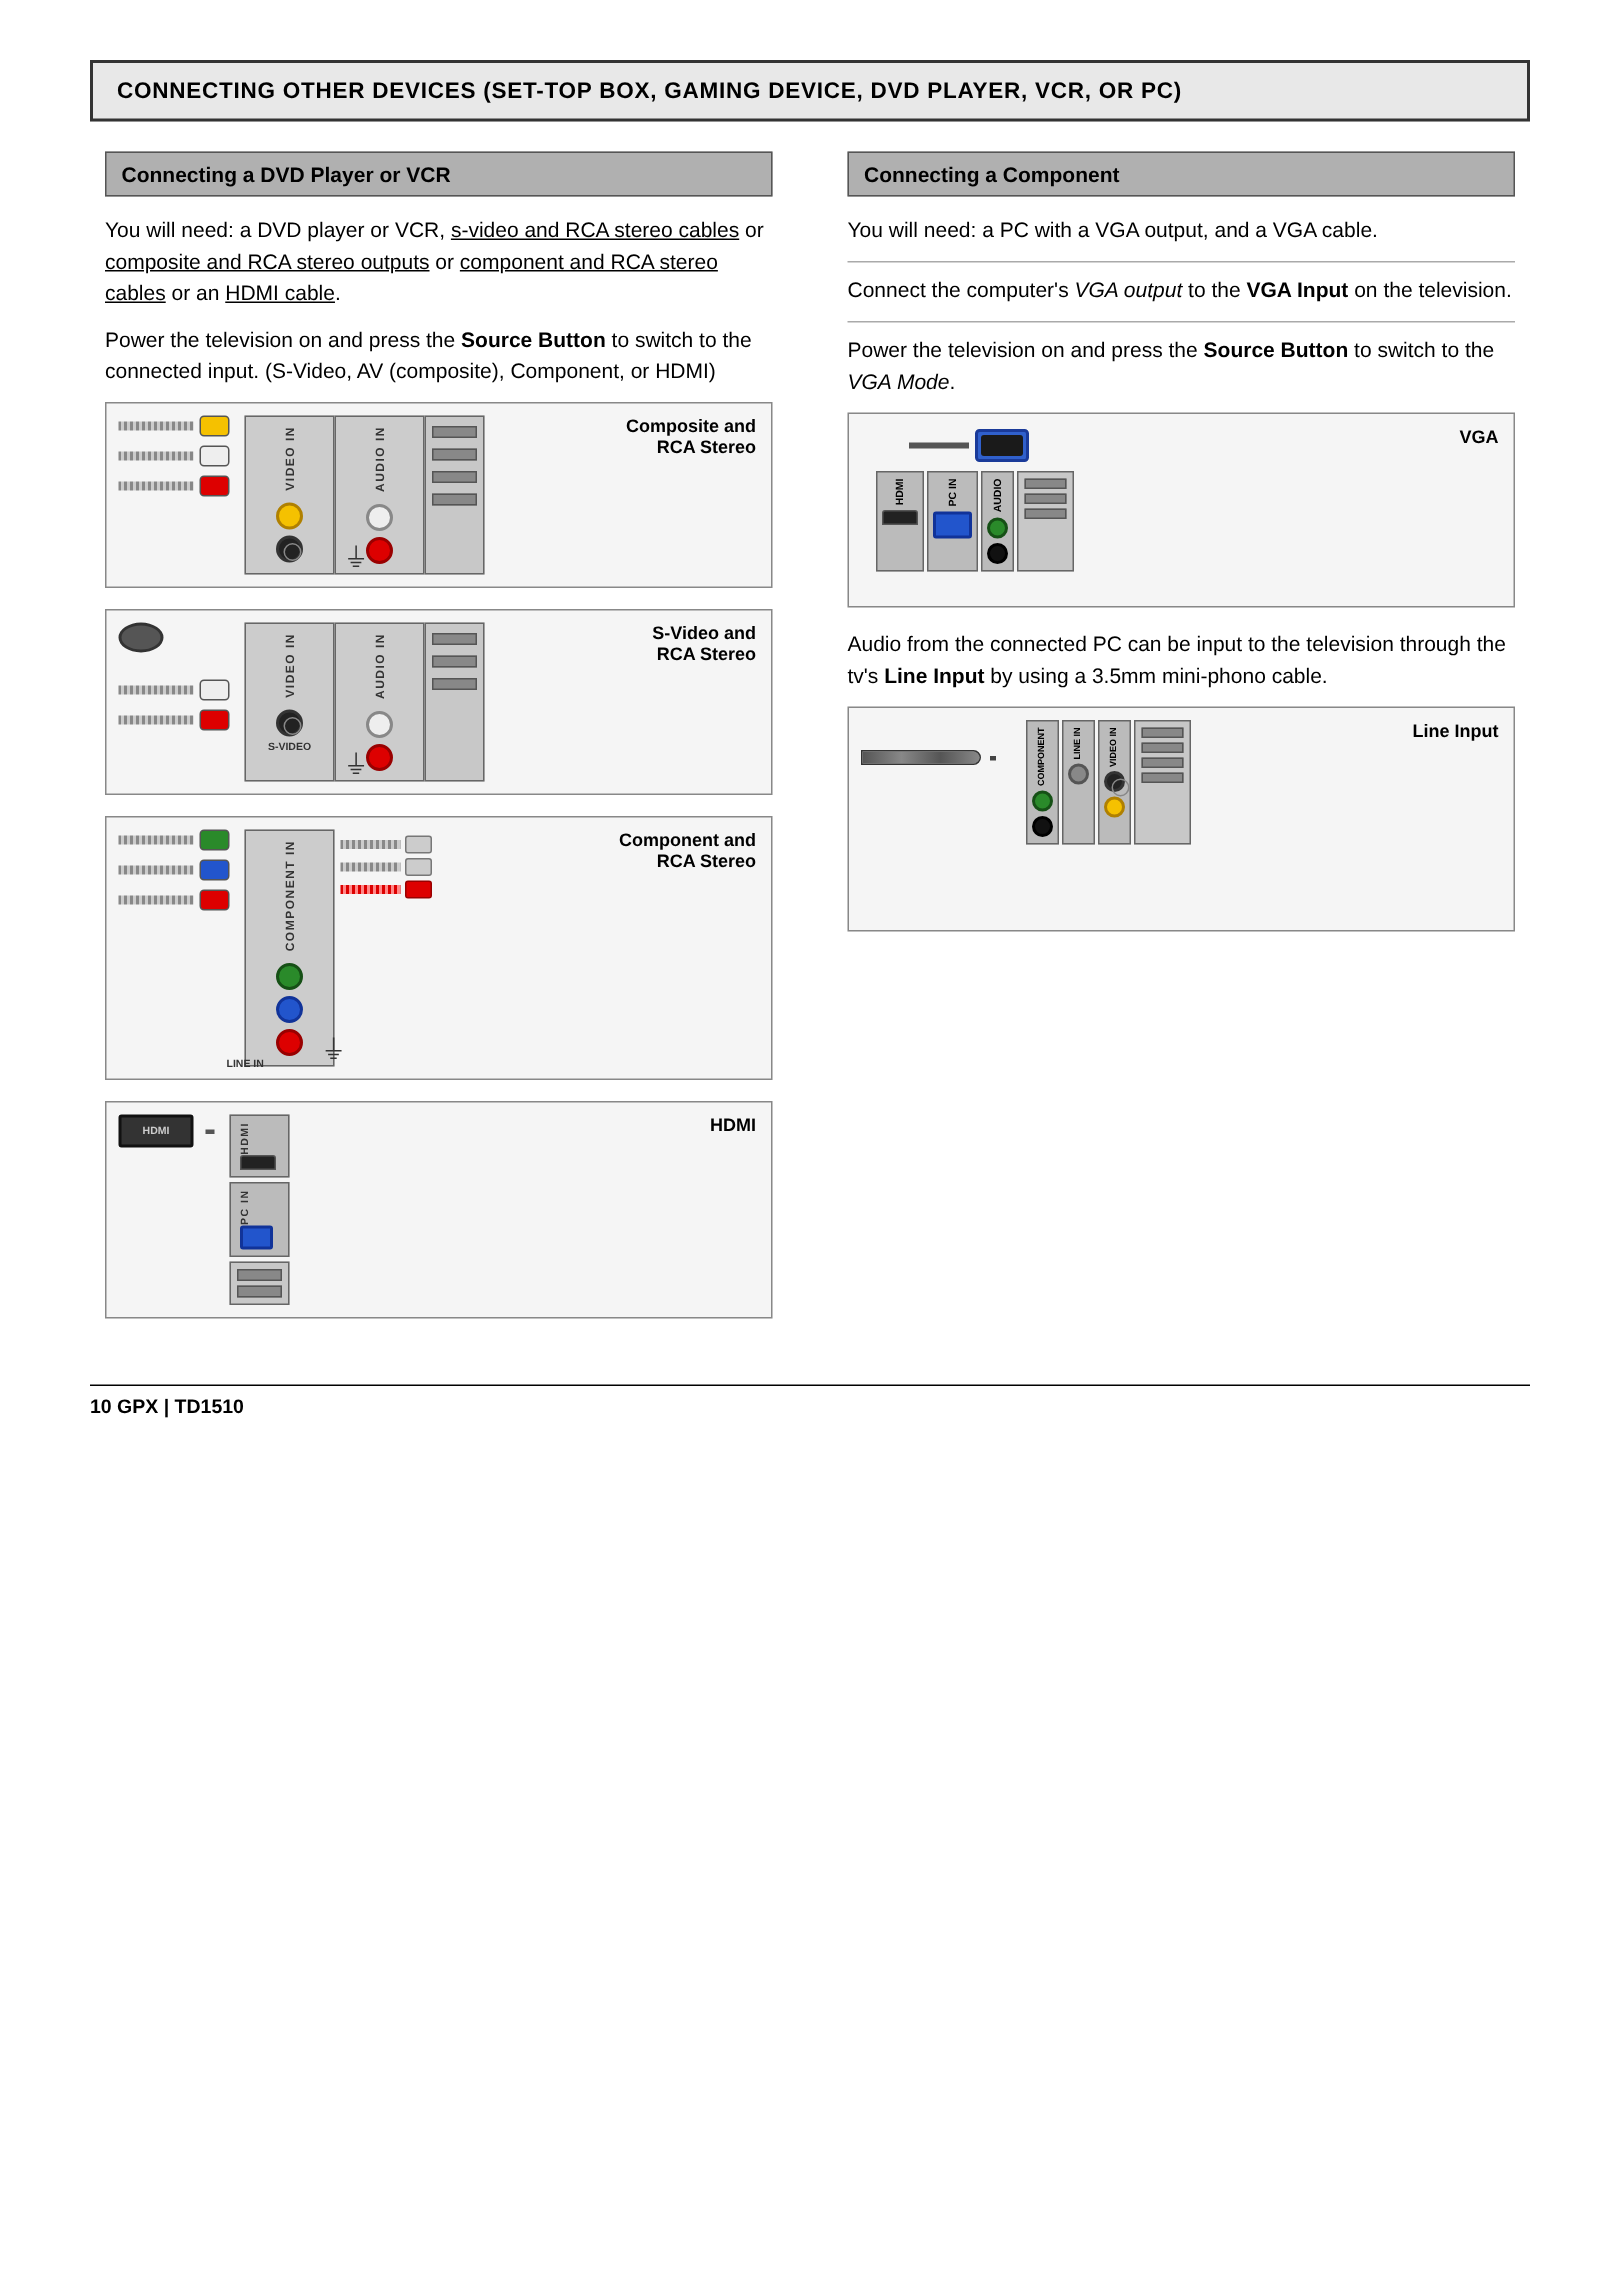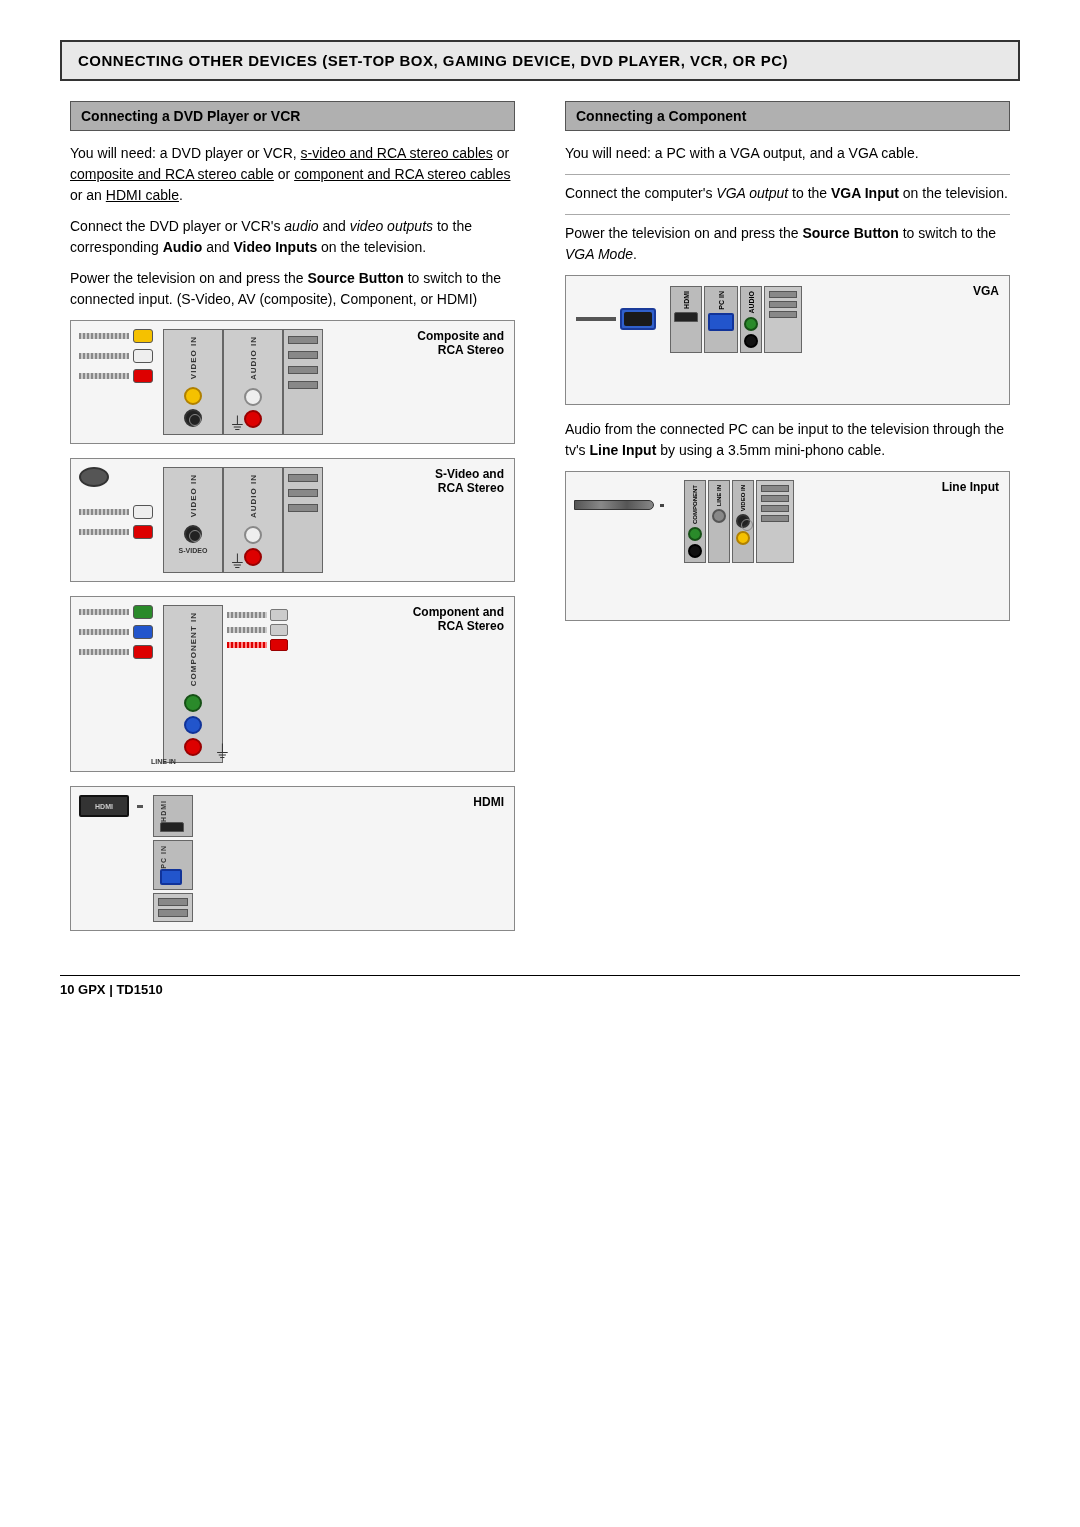--- a/index.html
+++ b/index.html
@@ -211,26 +211,23 @@
 <div class="page-header">
   <h1>CONNECTING OTHER DEVICES (SET-TOP BOX, GAMING DEVICE, DVD PLAYER, VCR, OR PC)</h1>
 </div>
 
 <div class="two-col">
 
   <div class="left-col">
     <div class="section-title">Connecting a DVD Player or VCR</div>
 
     <p>
-      You will need: a DVD player or VCR, <u>s-video and RCA stereo cables</u> or <u>composite and RCA stereo cable</u> or <u>component and RCA stereo cables</u> or an <u>HDMI cable</u>.
-    </p>
-
-    <p>
-      Connect the DVD player or VCR's <em>audio</em> and <em>video outputs</em> to the corresponding <strong>Audio</strong> and <strong>Video Inputs</strong> on the television.
-    </p>
+      You will need: a DVD player or VCR, <u>s-video and RCA stereo cables</u> or <u>composite and RCA stereo outputs</u> or <u>component and RCA stereo cables</u> or an <u>HDMI cable</u>.
+    </p>
+
 
     <p>
       Power the television on and press the <strong>Source Button</strong> to switch to the connected input. (S-Video, AV (composite), Component, or HDMI)
     </p>
 
     <div class="diagram-box">
       <div class="diagram-label">
         <strong>Composite and<br>RCA Stereo</strong>
       </div>
 
@@ -394,21 +391,21 @@
       Connect the computer's <em>VGA output</em> to the <strong>VGA Input</strong> on the television.
     </p>
 
     <hr class="divider-line">
 
     <p>
       Power the television on and press the <strong>Source Button</strong> to switch to the <em>VGA Mode</em>.
     </p>
 
     <div class="diagram-box" style="min-height:130px; justify-content:flex-start; align-items:flex-start; padding:10px;">
-      <div style="display:flex; align-items:center; gap:6px;">
+      <div style="display:flex; align-items:center; gap:6px;flex-direction:column;">
 
         <div style="display:flex; align-items:center; gap:4px;">
           <div style="width:40px; height:4px; background:#555;"></div>
           <div class="vga-connector"></div>
         </div>
 
         <div style="display:flex; flex-direction:row; gap:2px; margin-left:8px;">
 
           <div style="background:#bbb; border:1.5px solid #666; padding:4px 3px; display:flex; flex-direction:column; align-items:center; gap:3px;">
             <div style="font-size:7px; font-weight:bold; writing-mode:vertical-rl; transform:rotate(180deg);">HDMI</div>

